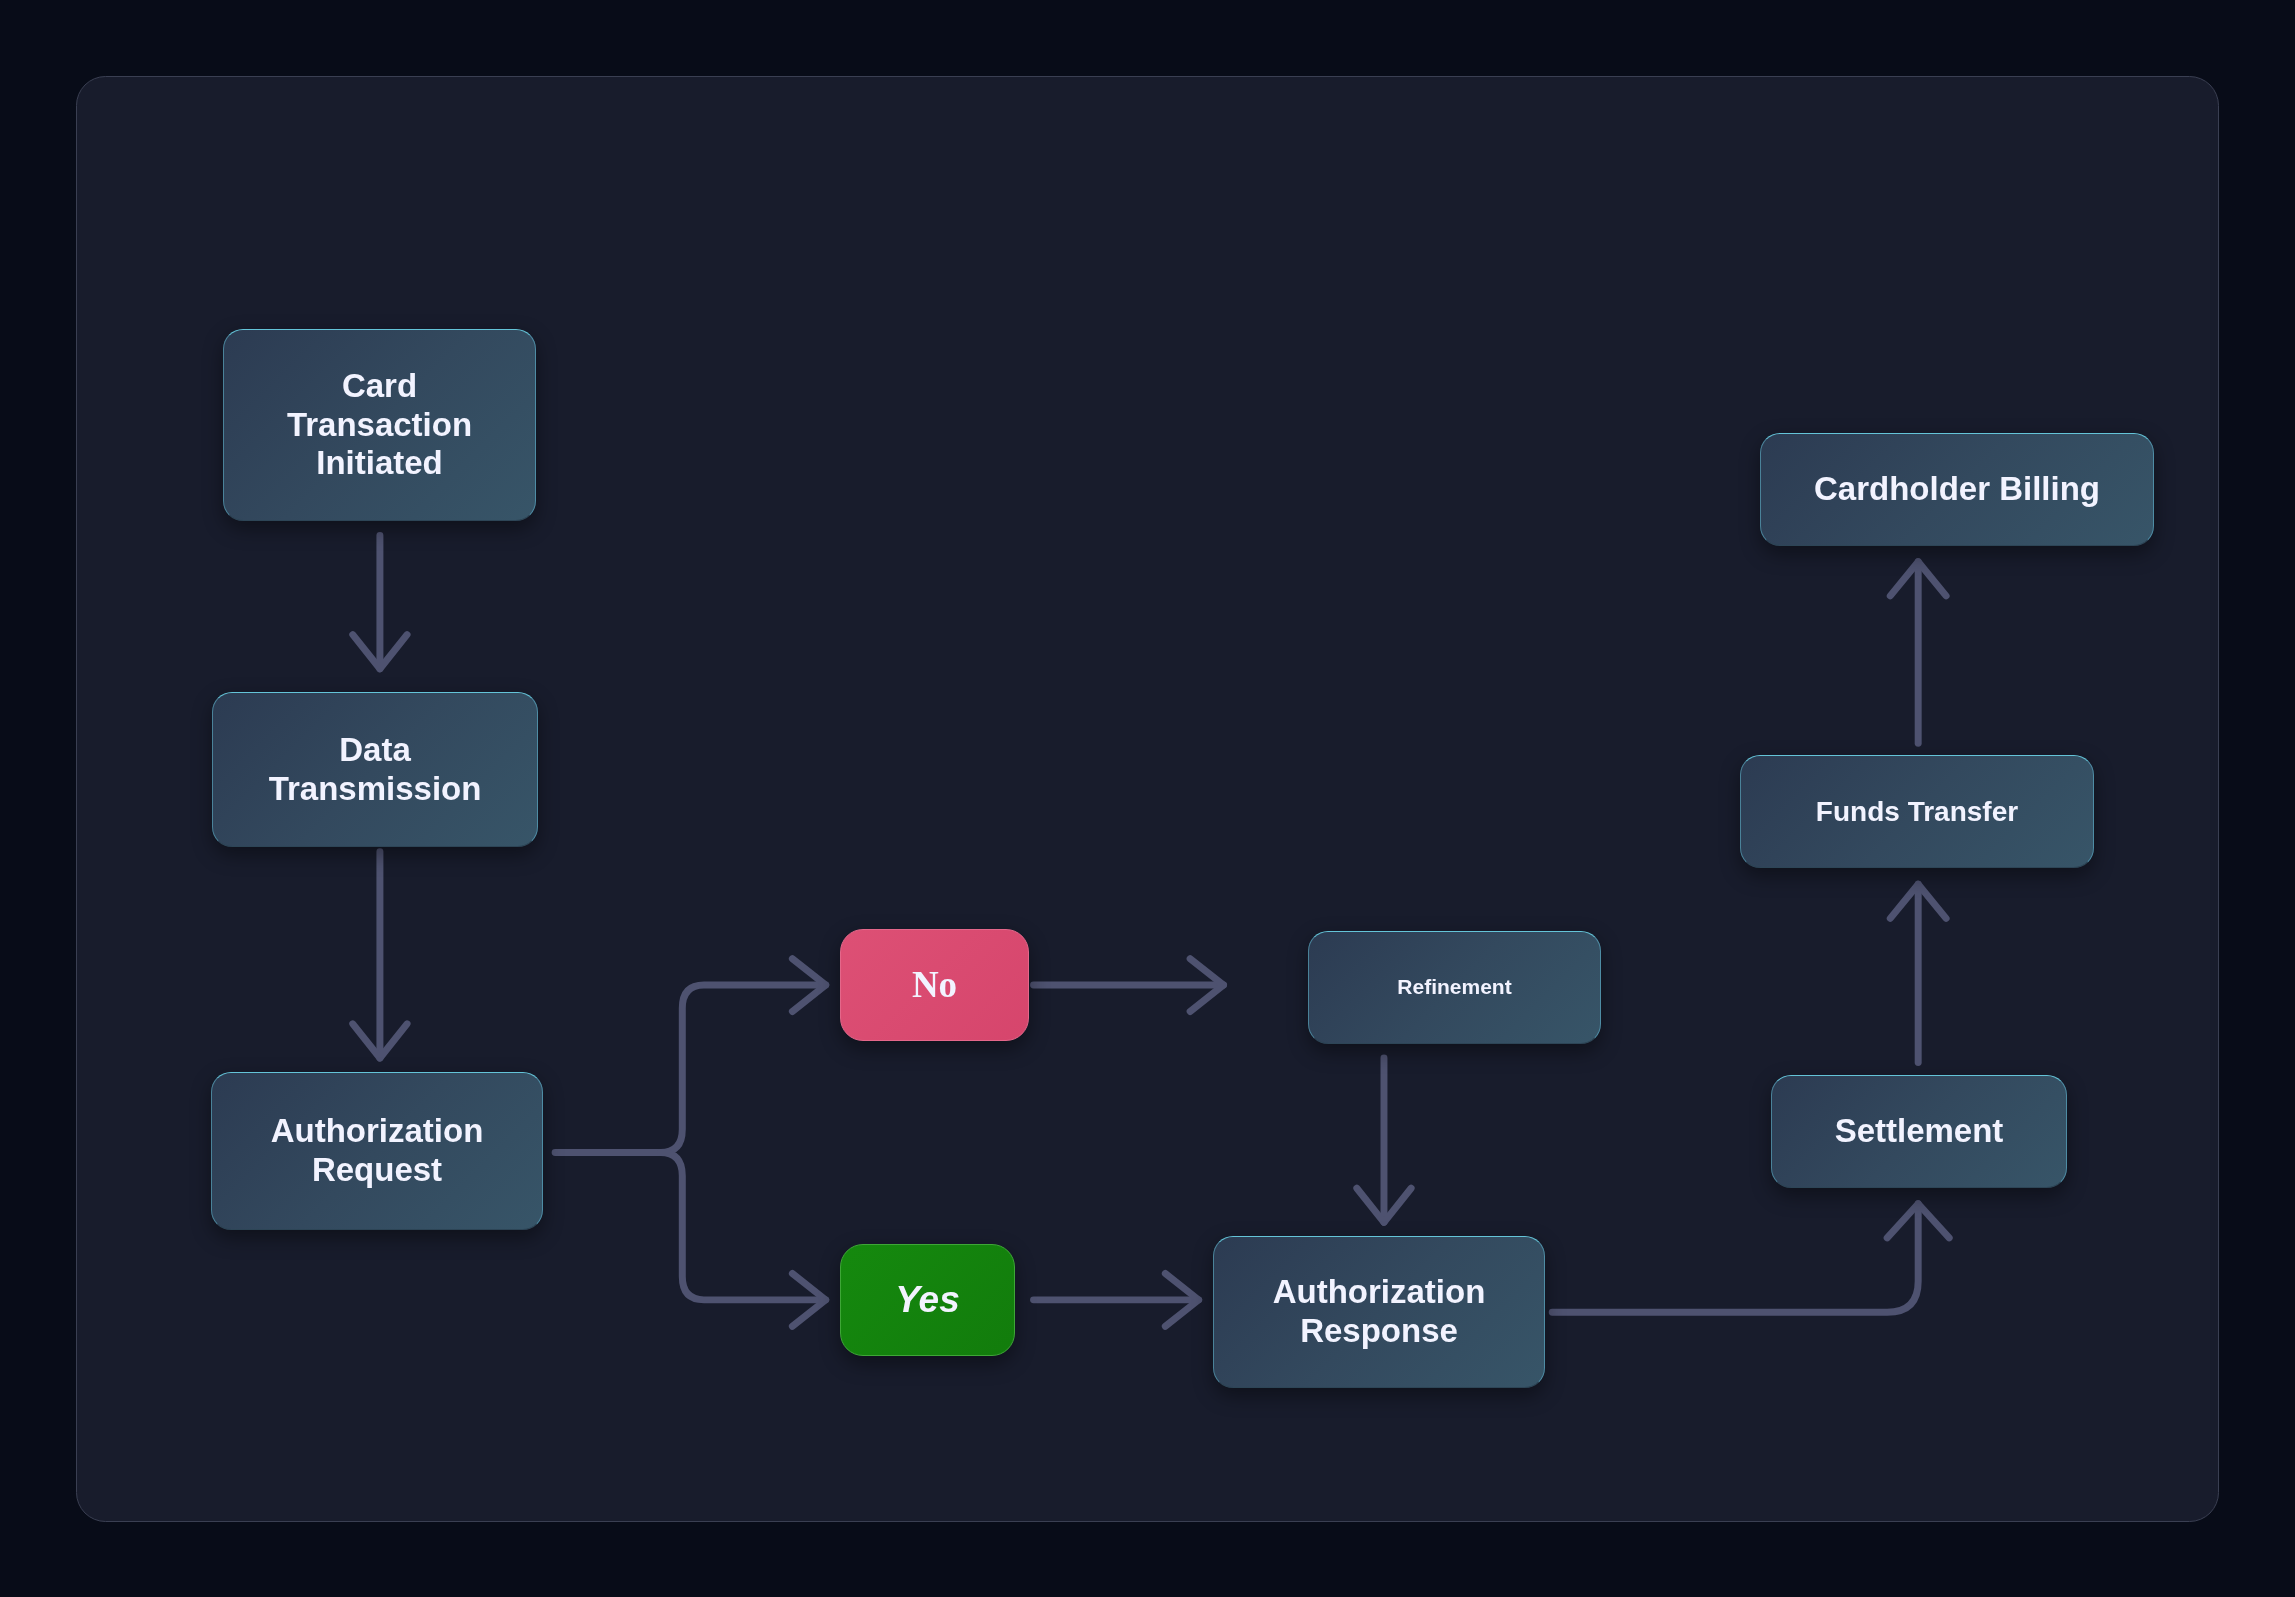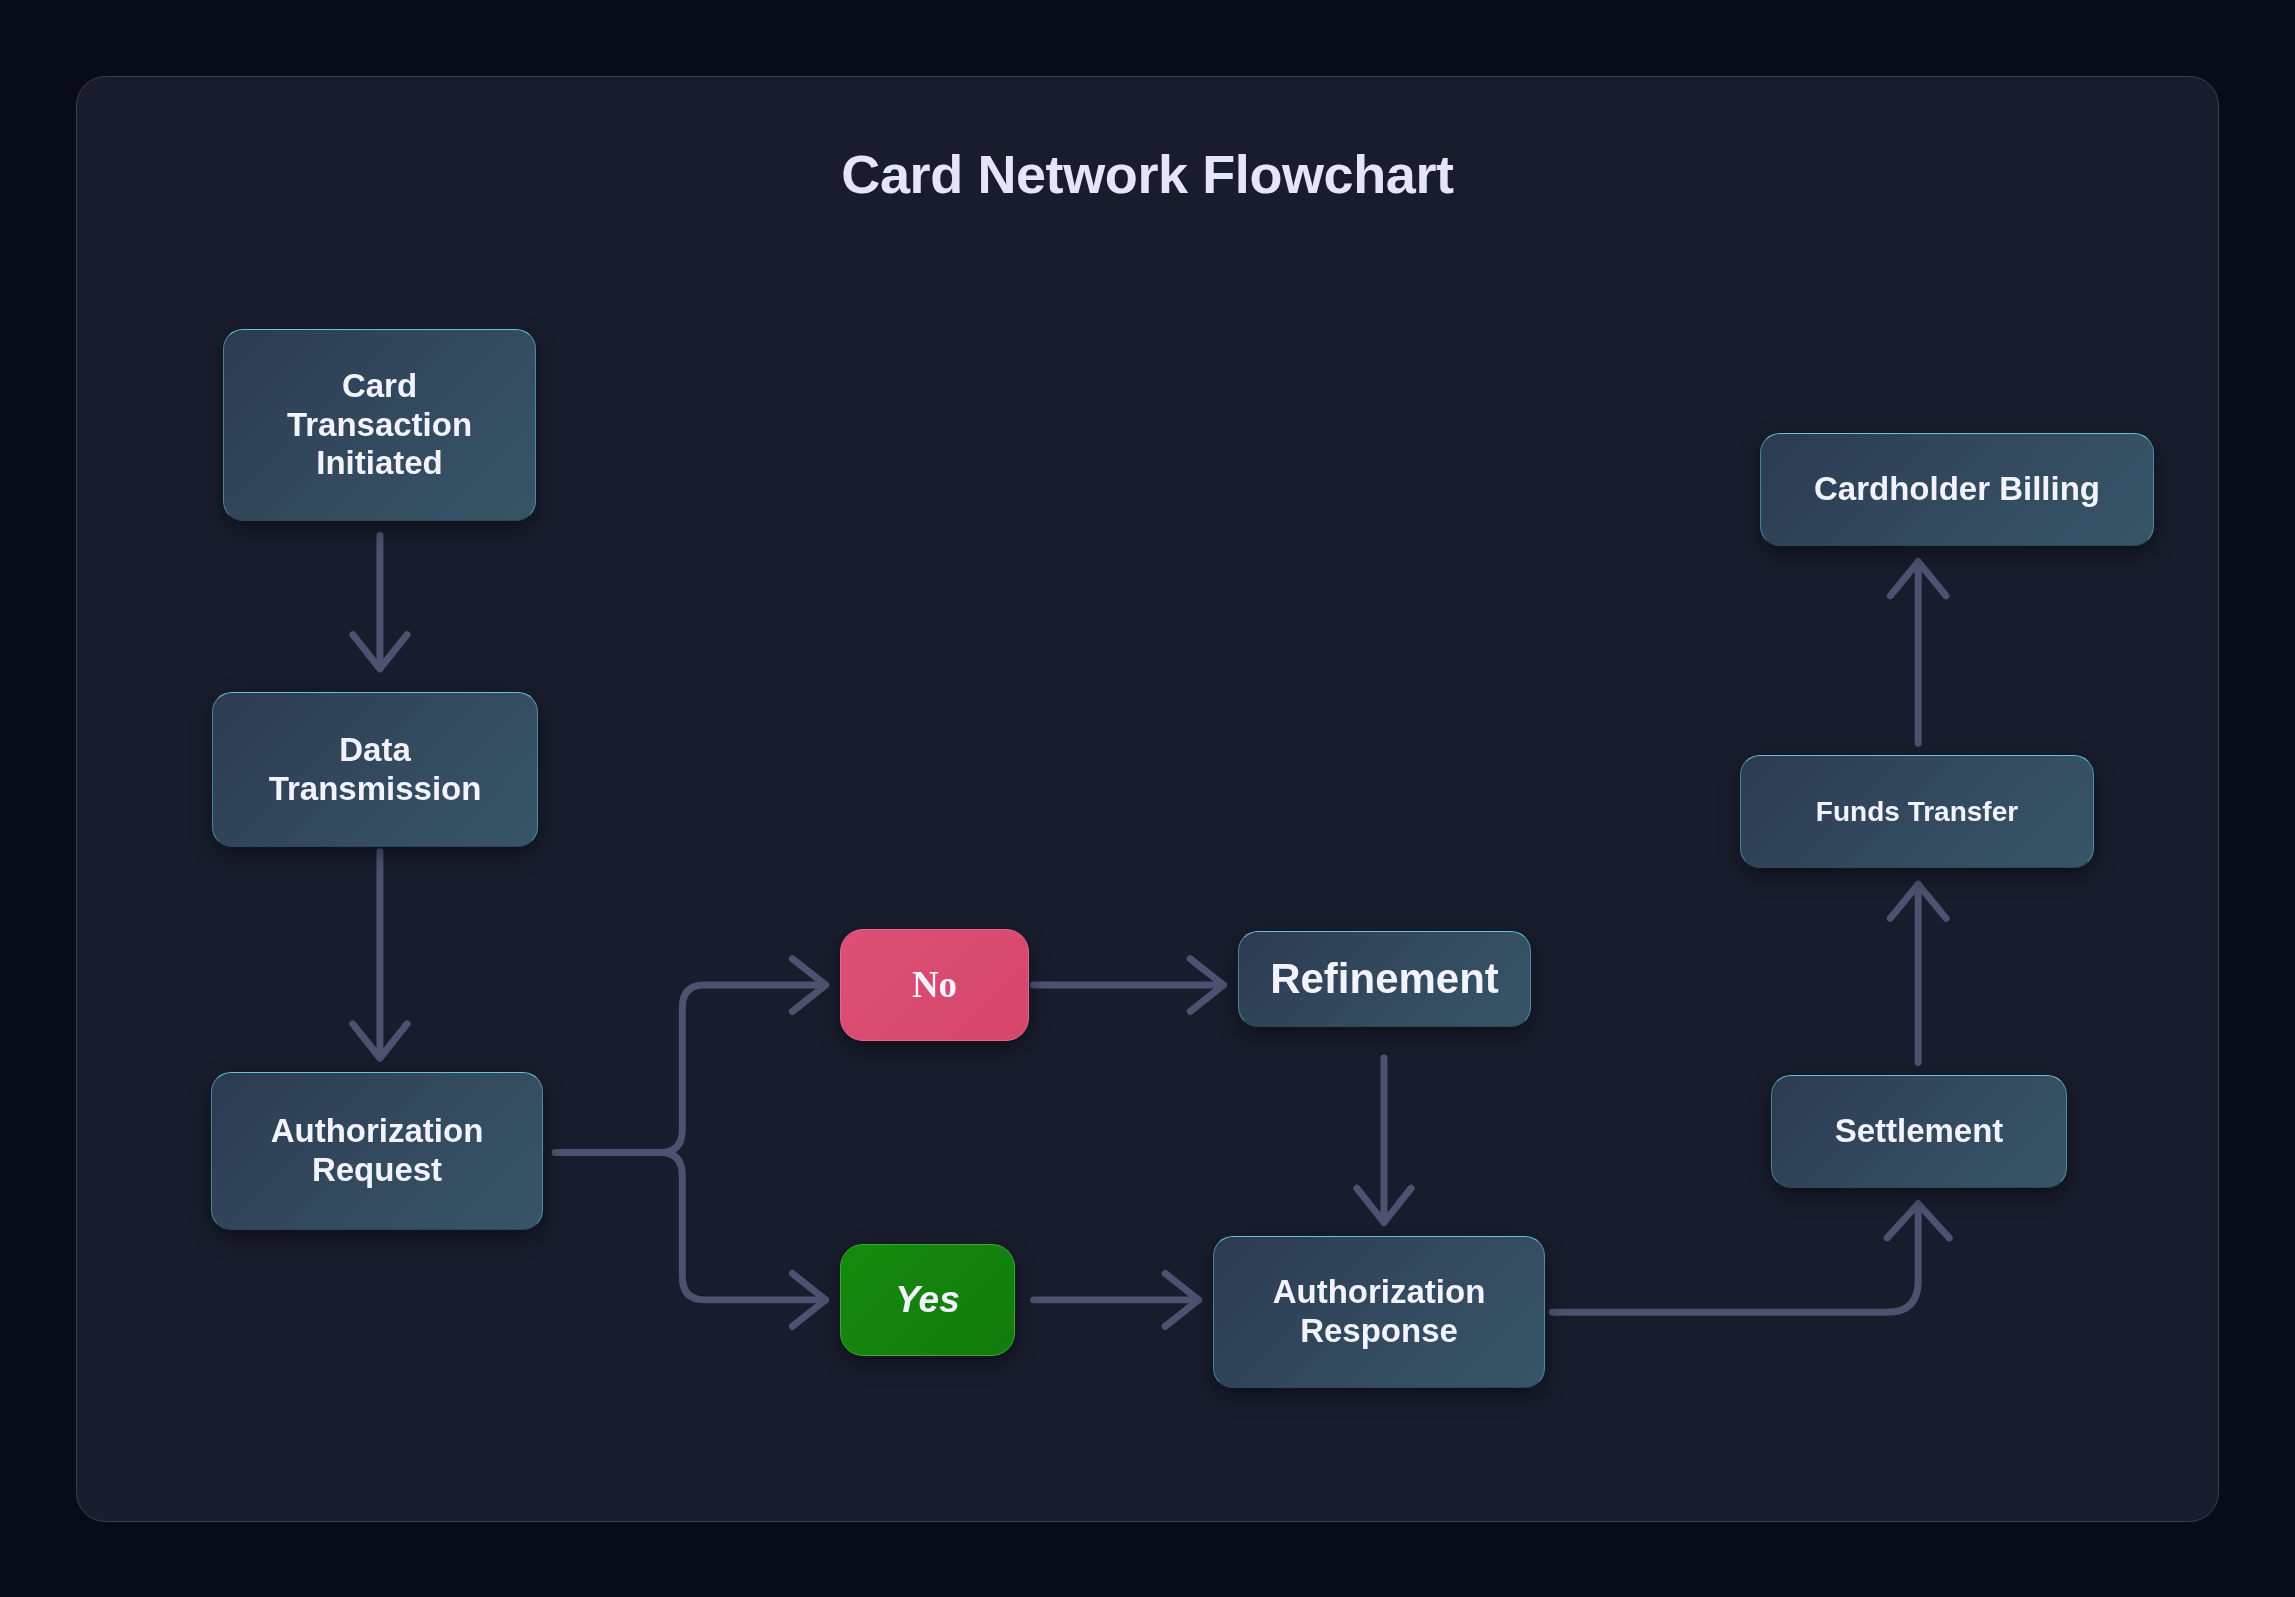--- a/index.html
+++ b/index.html
@@ -90,21 +90,20 @@
     border-radius: 23px;
   }
 </style>
 </head>
 <body>
 
 <div id="stage">
 
   <div id="panel"></div>
 
-  <div id="title">Card Network Flowchart</div>
 
   <svg id="edges" viewBox="0 0 2960 2060" width="2295" height="1598">
     <g fill="none" stroke="#4e5270" stroke-width="9" stroke-linecap="round" stroke-linejoin="round">
 
       <g>
         <path d="M 490 690 L 490 862"></path>
         <path d="M 455 818 L 490 862 L 525 818"></path>
       </g>
 
       <g>
@@ -157,21 +156,21 @@
   <div id="nodes">
       <div class="node process" style="left: 223px; top: 329px; width: 313px; height: 192px; font-size: 33px;">Card
 Transaction
 Initiated</div>
       <div class="node process" style="left: 212px; top: 682px; width: 326px; height: 155px; font-size: 33px; margin-top: 10px;">Data
 Transmission</div>
       <div class="node process" style="left: 211px; top: 1072px; width: 332px; height: 158px; font-size: 33px;">Authorization
 Request</div>
       <div class="node decision-no" style="left: 840px; top: 929px; width: 189px; height: 112px; font-size: 37px; font-family: Liberation Serif, serif;">No</div>
       <div class="node decision-yes" style="left: 840px; top: 1244px; width: 175px; height: 112px; font-size: 37px; font-style: italic;">Yes</div>
-      <div class="node process" style="left: 1238px; top: 931px; width: 293px; height: 96px; font-size: 42px;">Refinement</div>
+      <div class="node process" style="left: 1308px; top: 931px; width: 293px; height: 113px; font-size: 21px;">Refinement</div>
       <div class="node process" style="left: 1213px; top: 1236px; width: 332px; height: 152px; font-size: 33px;">Authorization
 Response</div>
       <div class="node process" style="left: 1771px; top: 1075px; width: 296px; height: 113px; font-size: 33px;">Settlement</div>
       <div class="node process" style="left: 1740px; top: 755px; width: 354px; height: 113px; font-size: 28px;">Funds Transfer</div>
       <div class="node process" style="left: 1760px; top: 433px; width: 394px; height: 113px; font-size: 33px;">Cardholder Billing</div>
     </div>
 
 </div>
 
 

